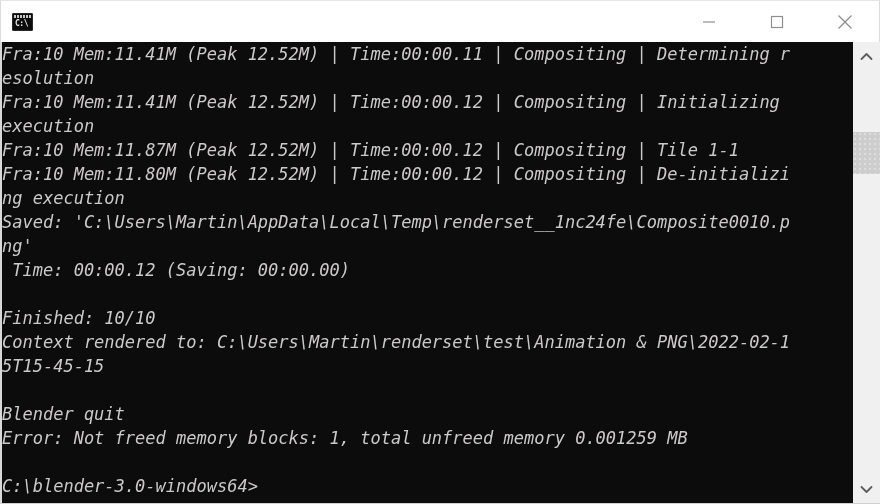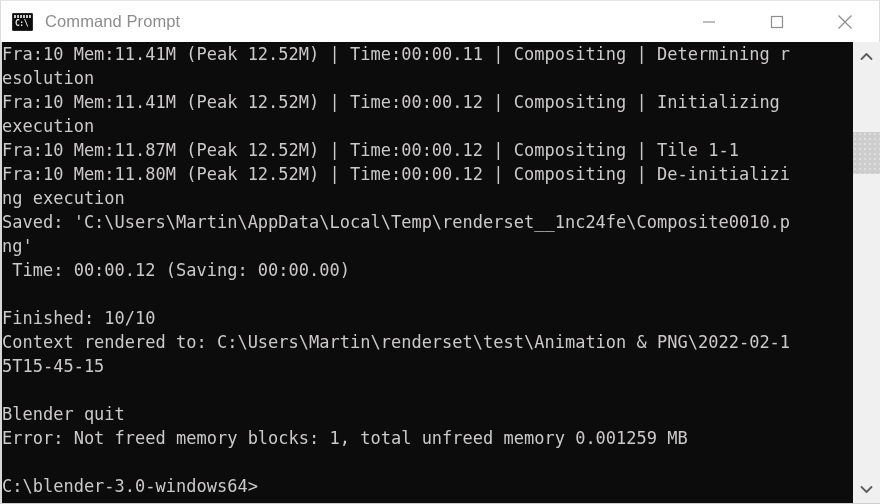--- a/index.html
+++ b/index.html
@@ -126,20 +126,21 @@
     background: #0c0c0c;
     color: #ccc9c9;
     font-family: "DejaVu Sans Mono", "Liberation Mono", monospace;
     font-size: 17px;
     line-height: 24px;
     white-space: pre;
     overflow: hidden;
     padding: 0;
     margin: 0;
     letter-spacing: 0px;
+    font-style: italic;
   }
   .console-text .line {
     height: 24px;
     white-space: pre;
     overflow: hidden;
   }
 
   
   .scrollbar {
     width: 28px;
@@ -185,21 +186,20 @@
 <body>
 
 <div class="window">
 
   <div class="titlebar">
     <div class="title-left">
       <div class="app-icon">
         <div class="bar"></div>
         <div class="prompt">C:\</div>
       </div>
-      <div class="title-text">Command Prompt</div>
     </div>
 
     <div class="title-spacer"></div>
 
     <div class="win-controls">
       <button class="win-btn">
         <svg width="16" height="16" viewBox="0 0 16 16">
           <line x1="2" y1="8" x2="14" y2="8" stroke="#8f8f8f" stroke-width="1.2"></line>
         </svg>
       </button>

